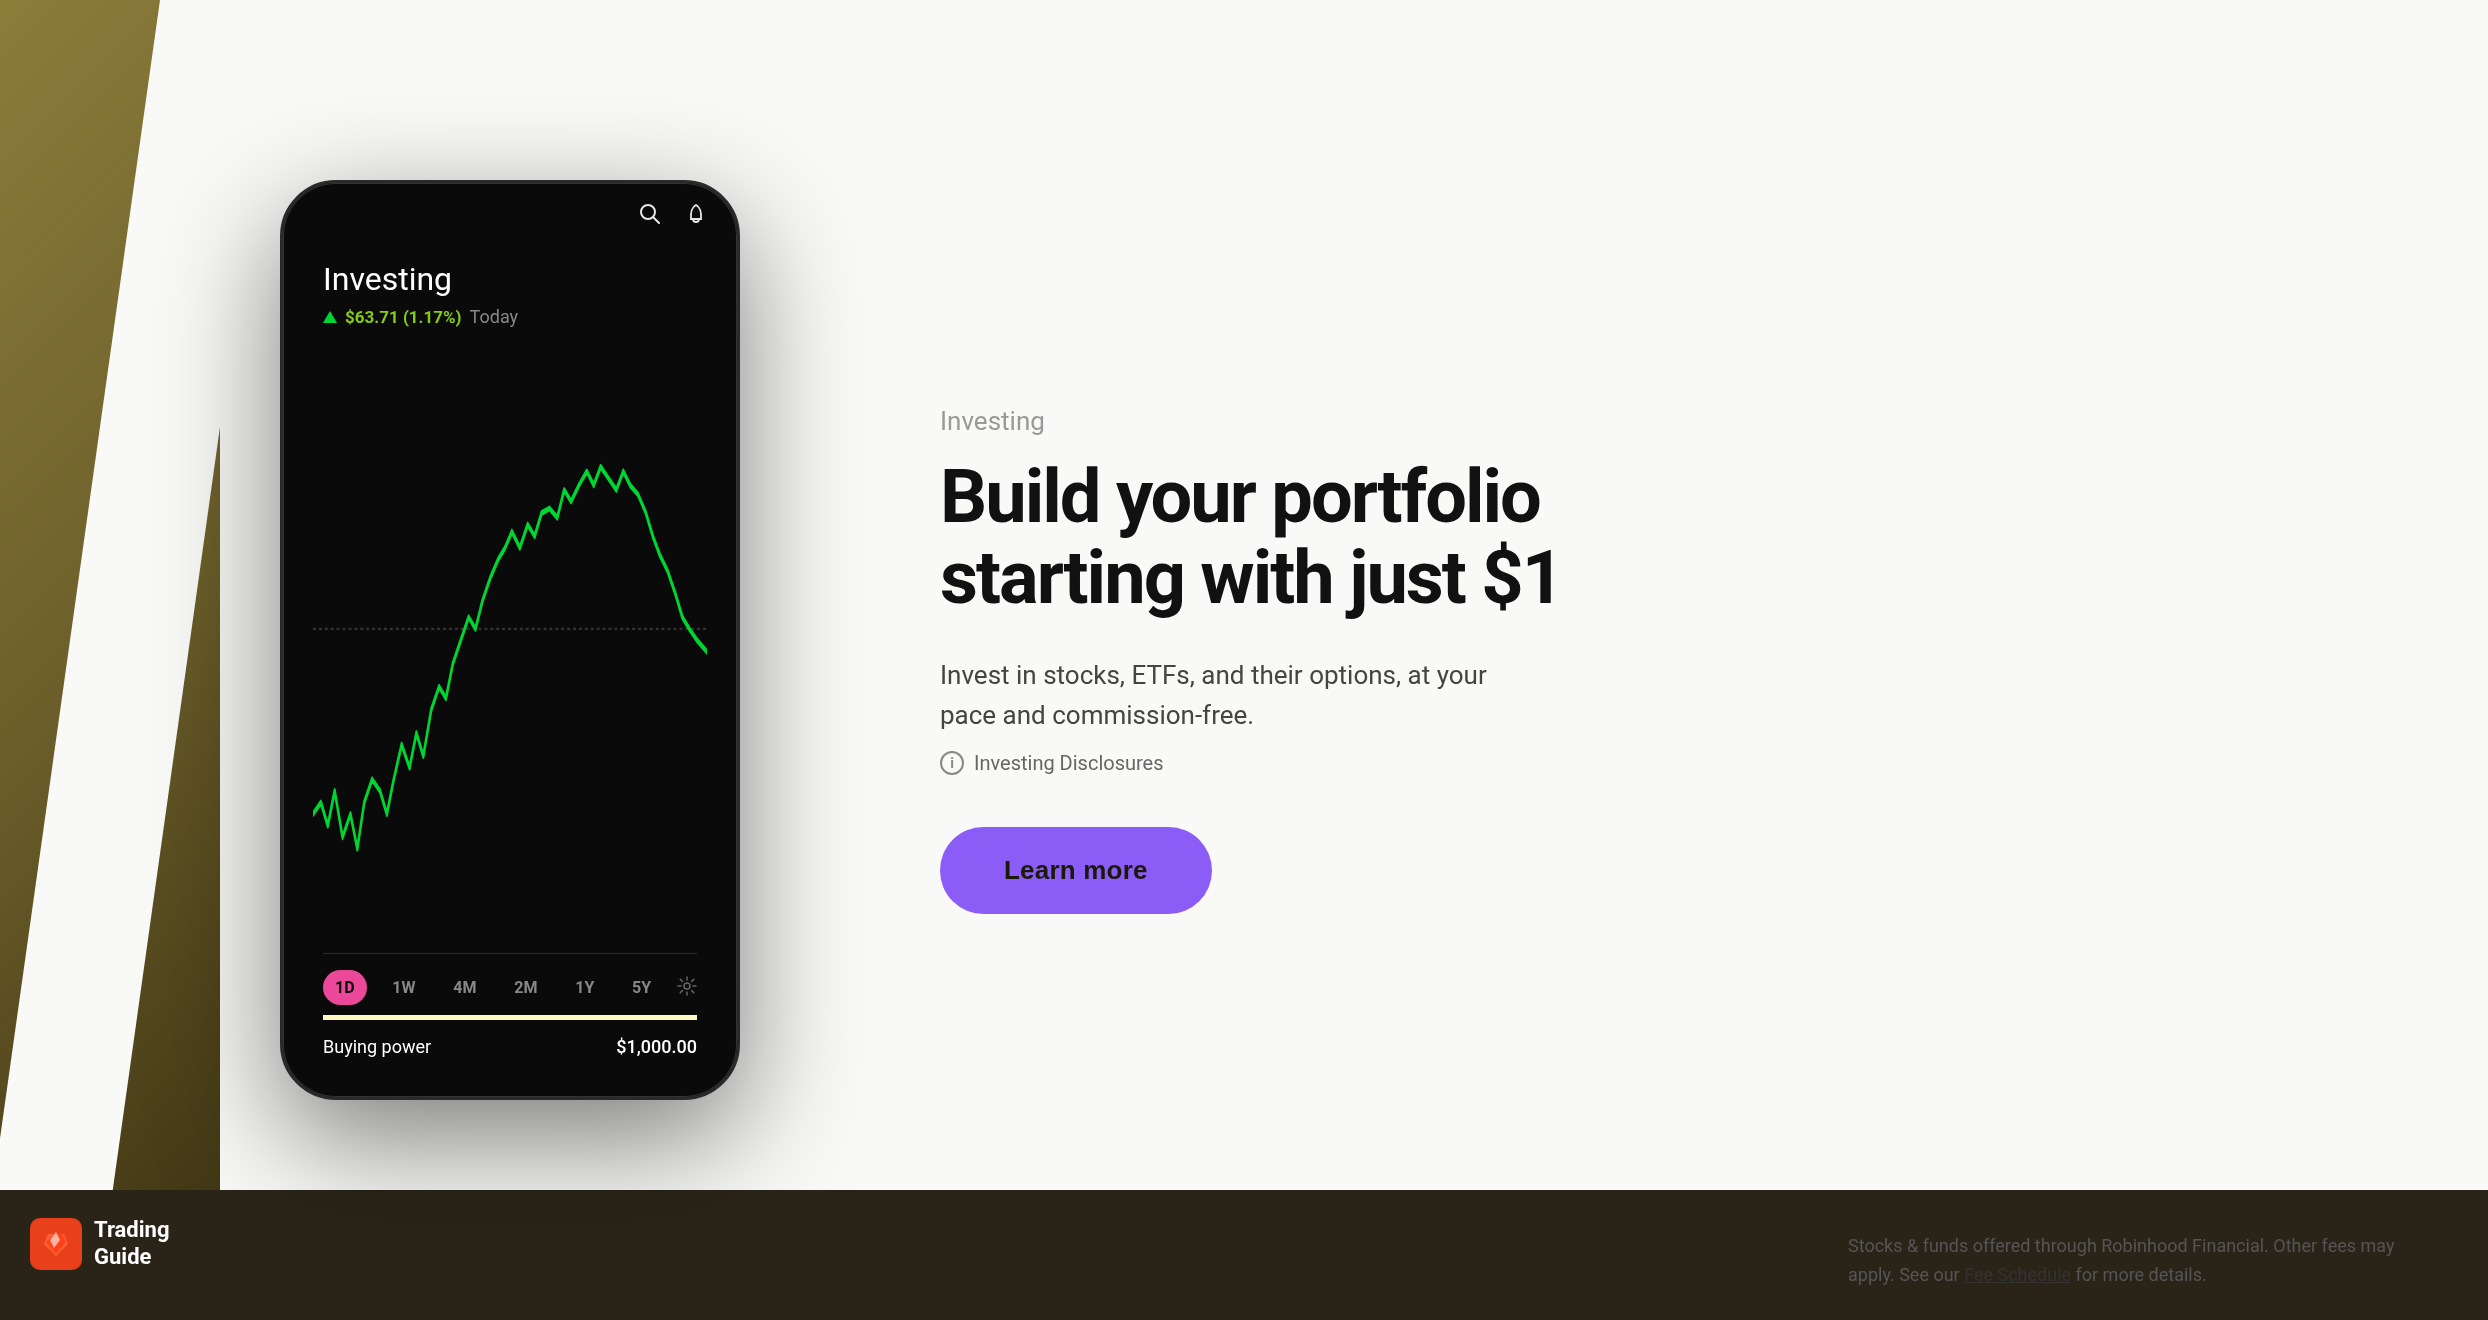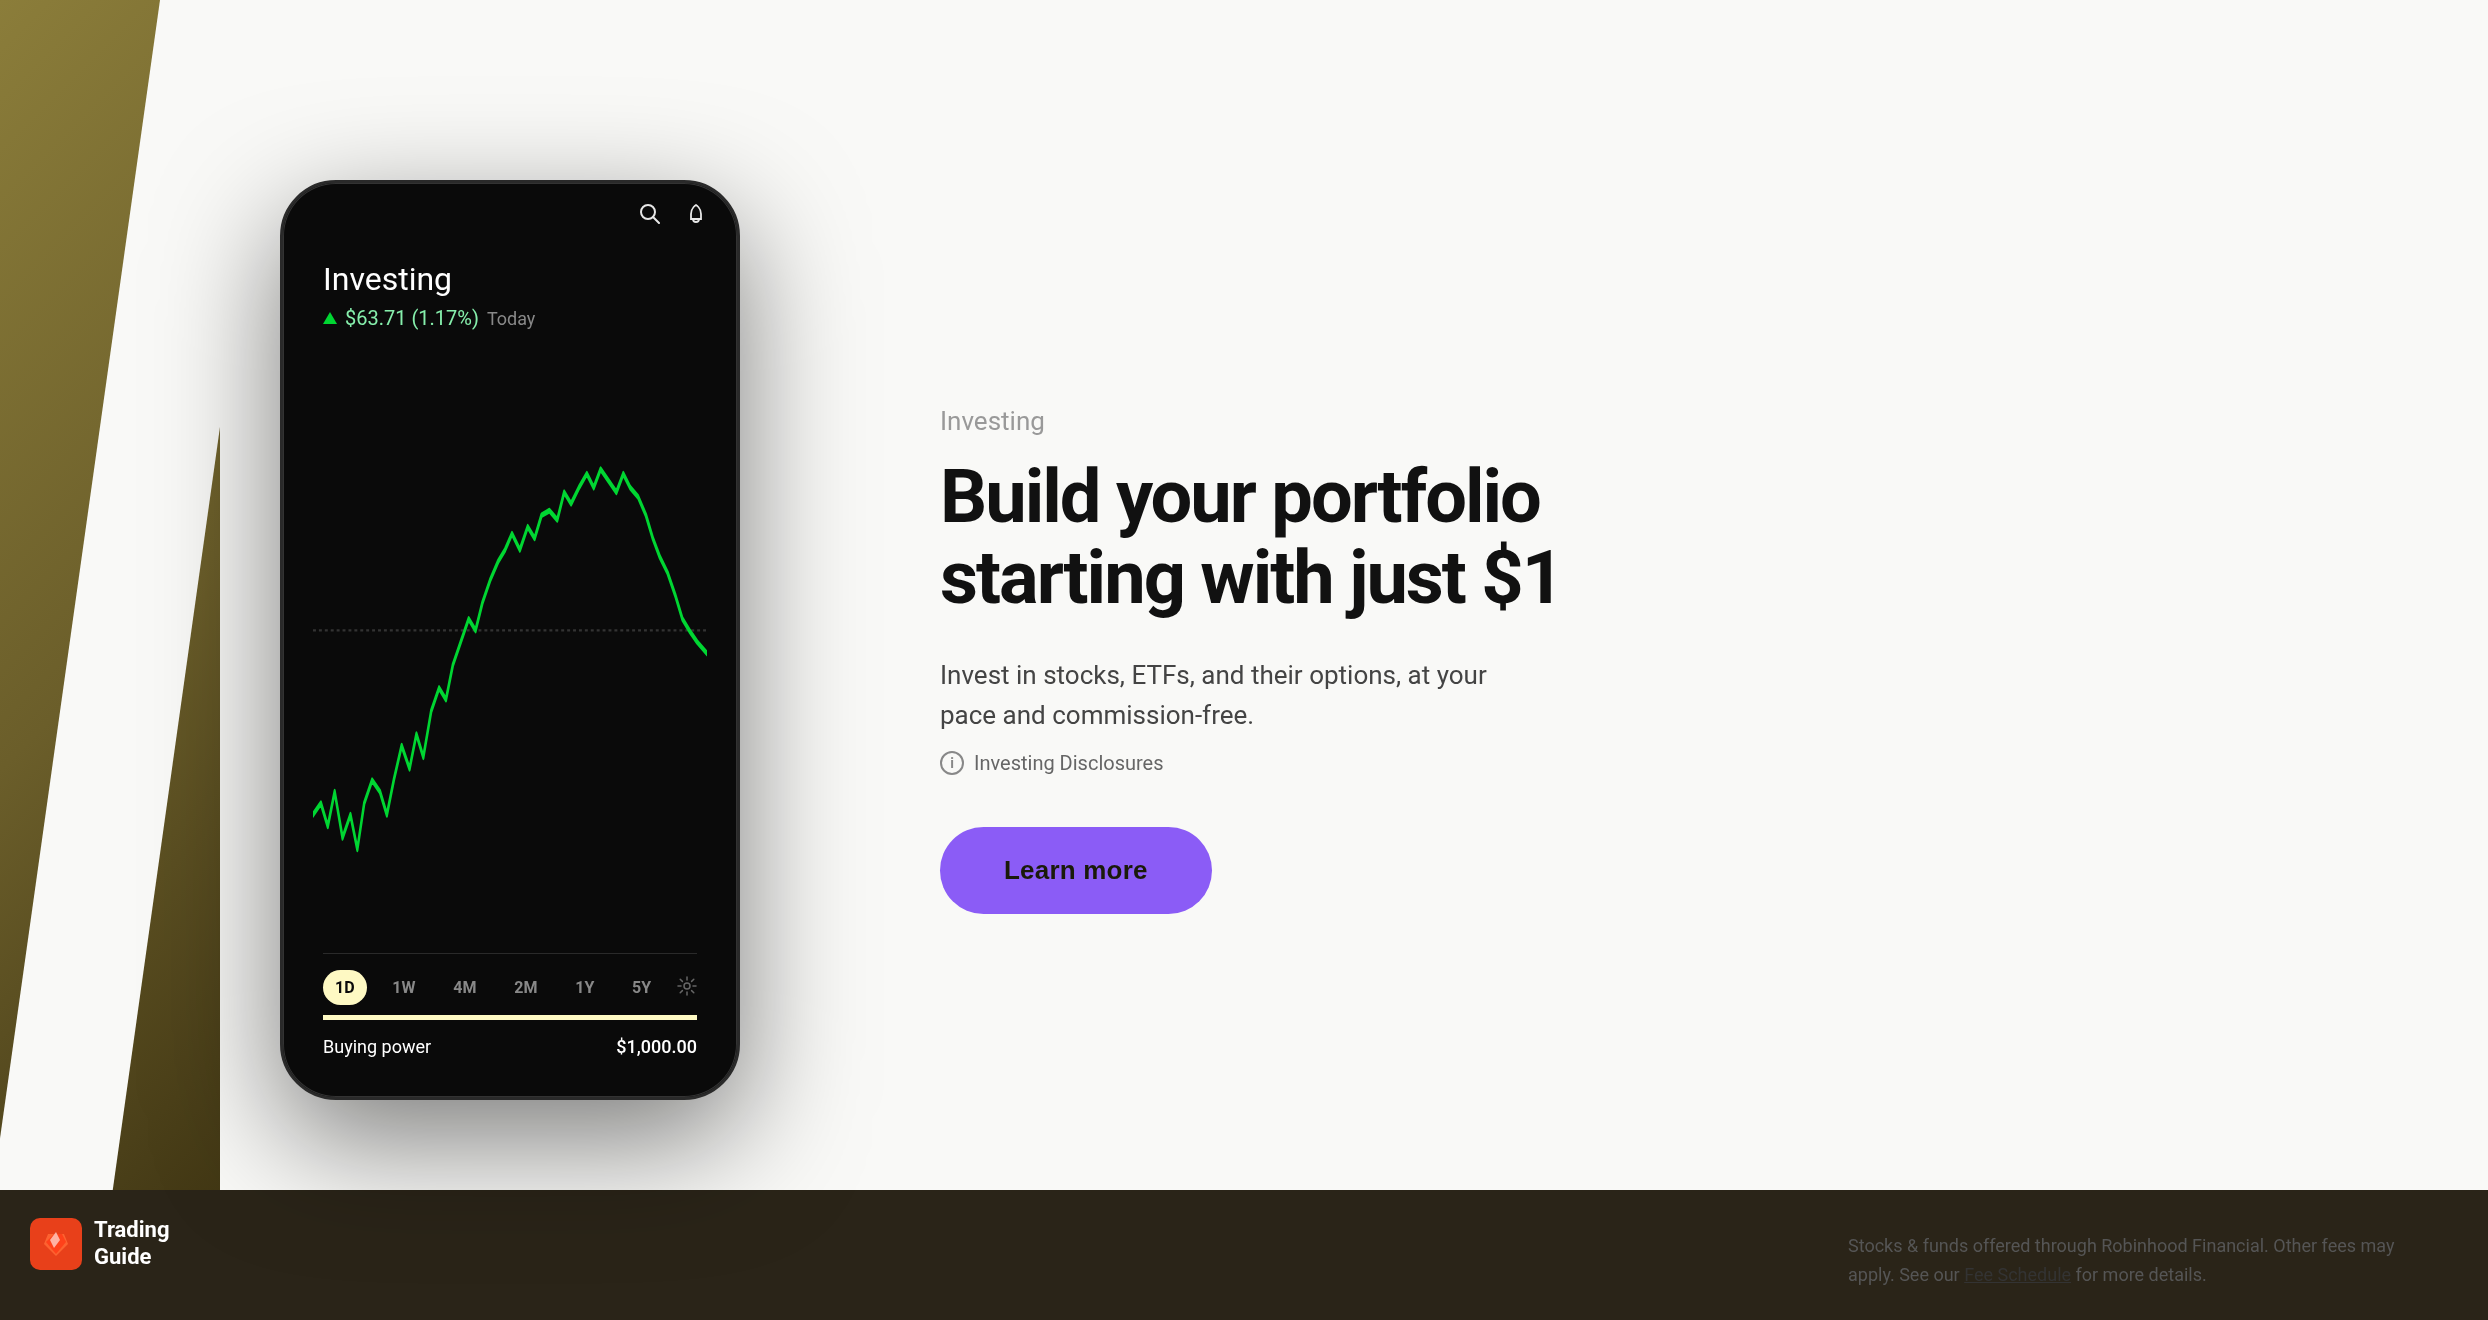--- a/index.html
+++ b/index.html
@@ -163,23 +163,23 @@
 
     .phone-change-triangle {
       width: 0;
       height: 0;
       border-left: 7px solid transparent;
       border-right: 7px solid transparent;
       border-bottom: 12px solid #00d632;
     }
 
     .phone-change-text {
-      color: #86efac;
-      font-size: 20px;
-      font-weight: 400;
+      color: #84cc16;
+      font-size: 17px;
+      font-weight: 700;
     }
 
     .phone-change-period {
       color: #888;
       font-size: 18px;
     }
 
     
     .chart-container {
       flex: 1;
@@ -204,21 +204,21 @@
     .time-btn {
       color: #888;
       font-size: 16px;
       font-weight: 700;
       padding: 8px 12px;
       border-radius: 20px;
       cursor: pointer;
     }
 
     .time-btn.active {
-      background: #fef9c3;
+      background: #ec4899;
       color: #0a0a0a;
       font-weight: 700;
     }
 
     .time-settings-icon {
       color: #666;
       font-size: 18px;
     }
 
     

